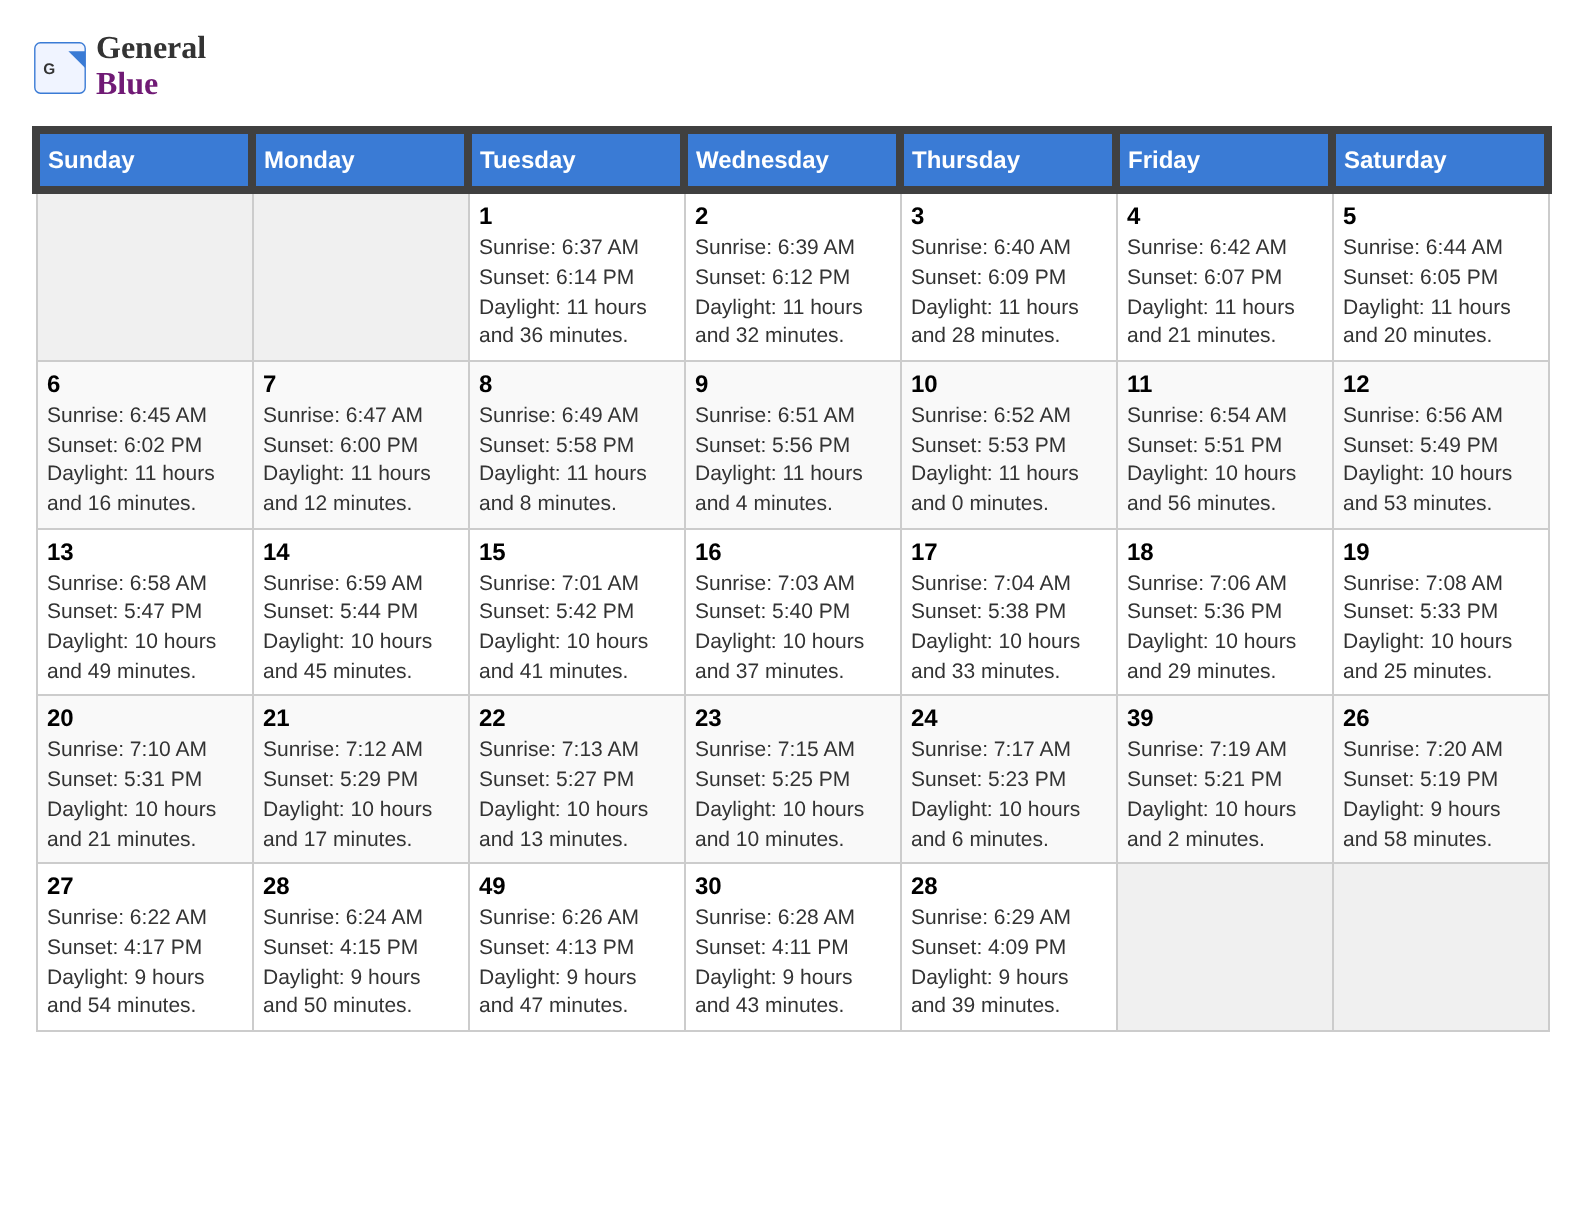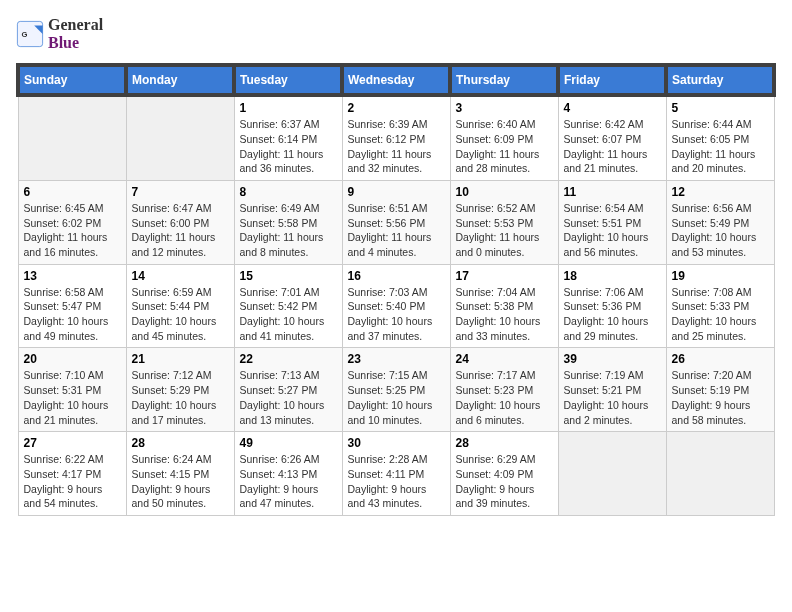--- a/index.html
+++ b/index.html
@@ -247,21 +247,21 @@
         <td>
           <span class="day-number">28</span>
           <div class="day-info"><span>Sunrise: 6:24 AM</span><br><span>Sunset: 4:15 PM</span><br><span>Daylight: 9 hours and 50 minutes.</span></div>
         </td>
         <td>
           <span class="day-number">49</span>
           <div class="day-info"><span>Sunrise: 6:26 AM</span><br><span>Sunset: 4:13 PM</span><br><span>Daylight: 9 hours and 47 minutes.</span></div>
         </td>
         <td>
           <span class="day-number">30</span>
-          <div class="day-info"><span>Sunrise: 2:28 AM</span><br><span>Sunset: 4:11 PM</span><br><span>Daylight: 9 hours and 43 minutes.</span></div>
+          <div class="day-info"><span>Sunrise: 6:28 AM</span><br><span>Sunset: 4:11 PM</span><br><span>Daylight: 9 hours and 43 minutes.</span></div>
         </td>
         <td>
           <span class="day-number">28</span>
           <div class="day-info"><span>Sunrise: 6:29 AM</span><br><span>Sunset: 4:09 PM</span><br><span>Daylight: 9 hours and 39 minutes.</span></div>
         </td>
         <td class="empty"></td>
         <td class="empty"></td>
       </tr>
     </tbody>
 </table>

